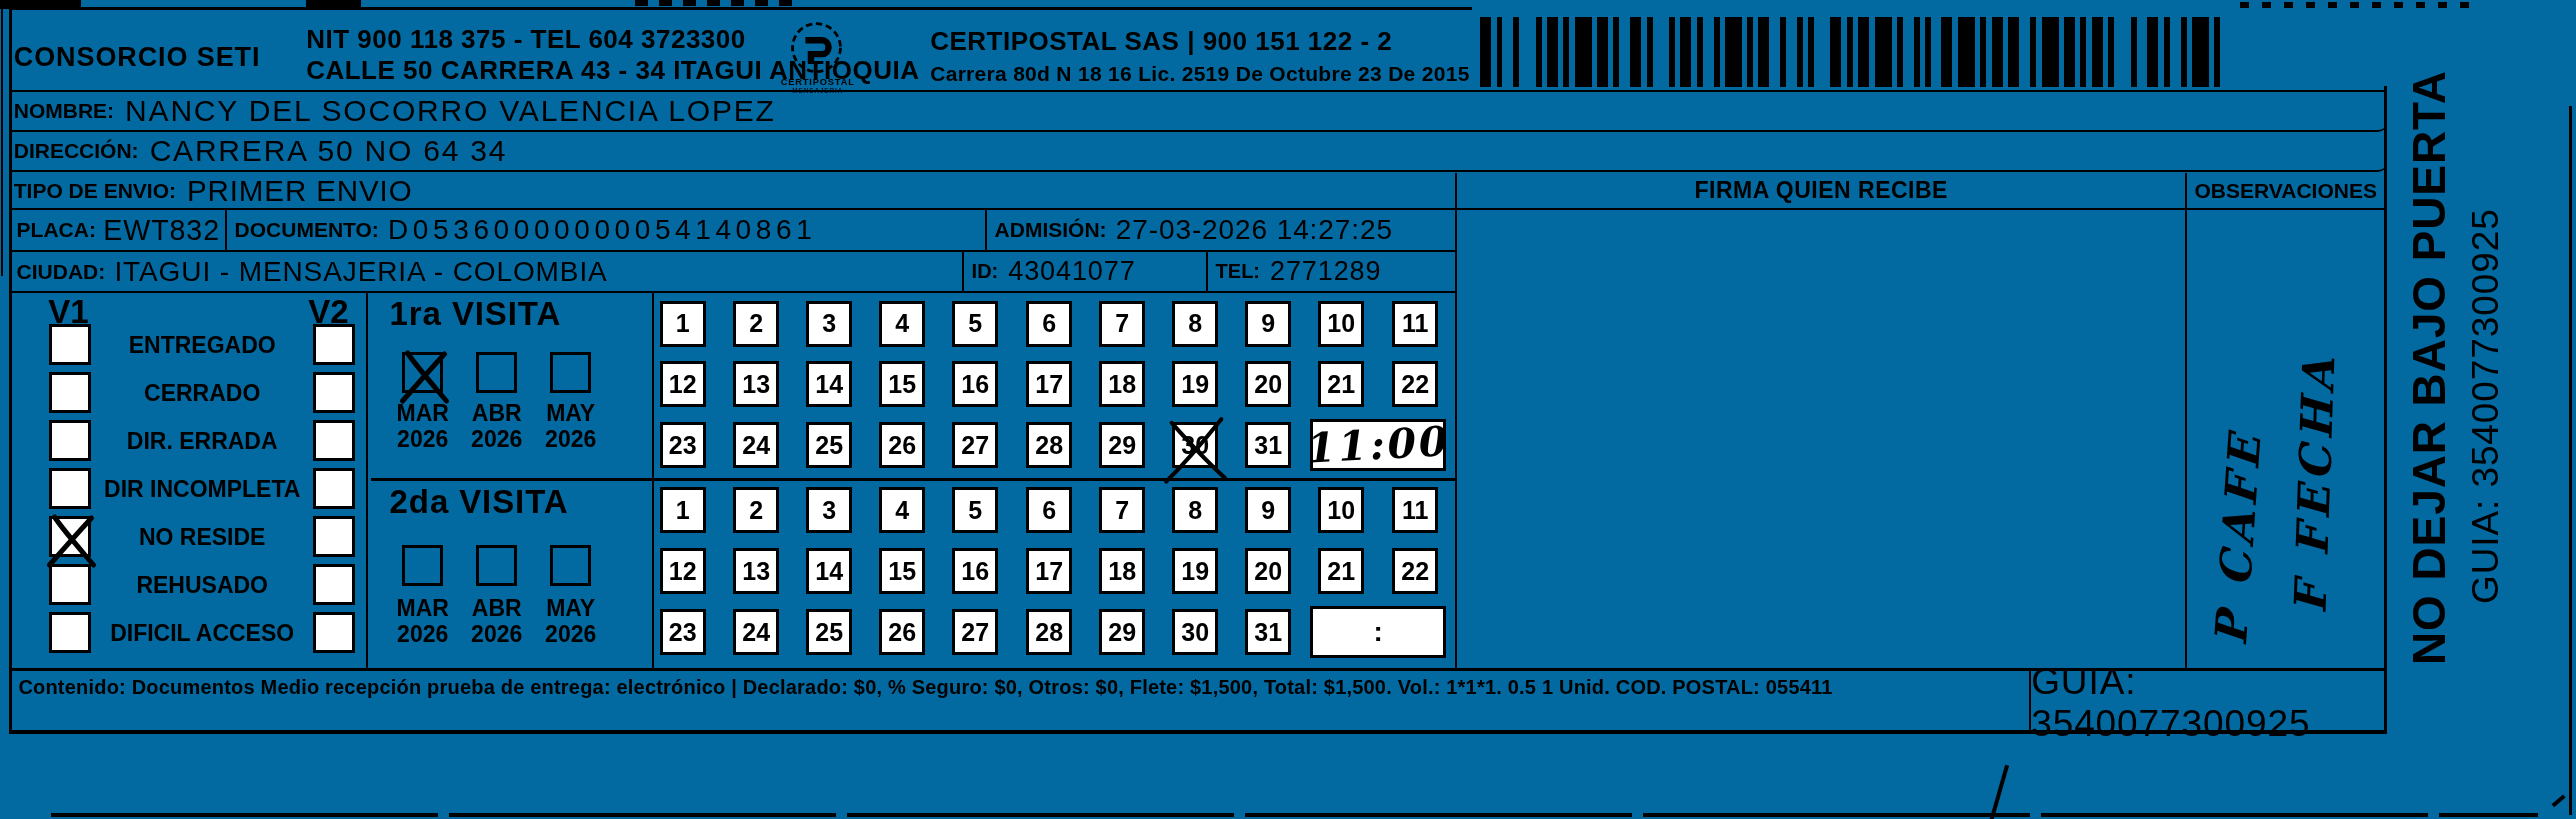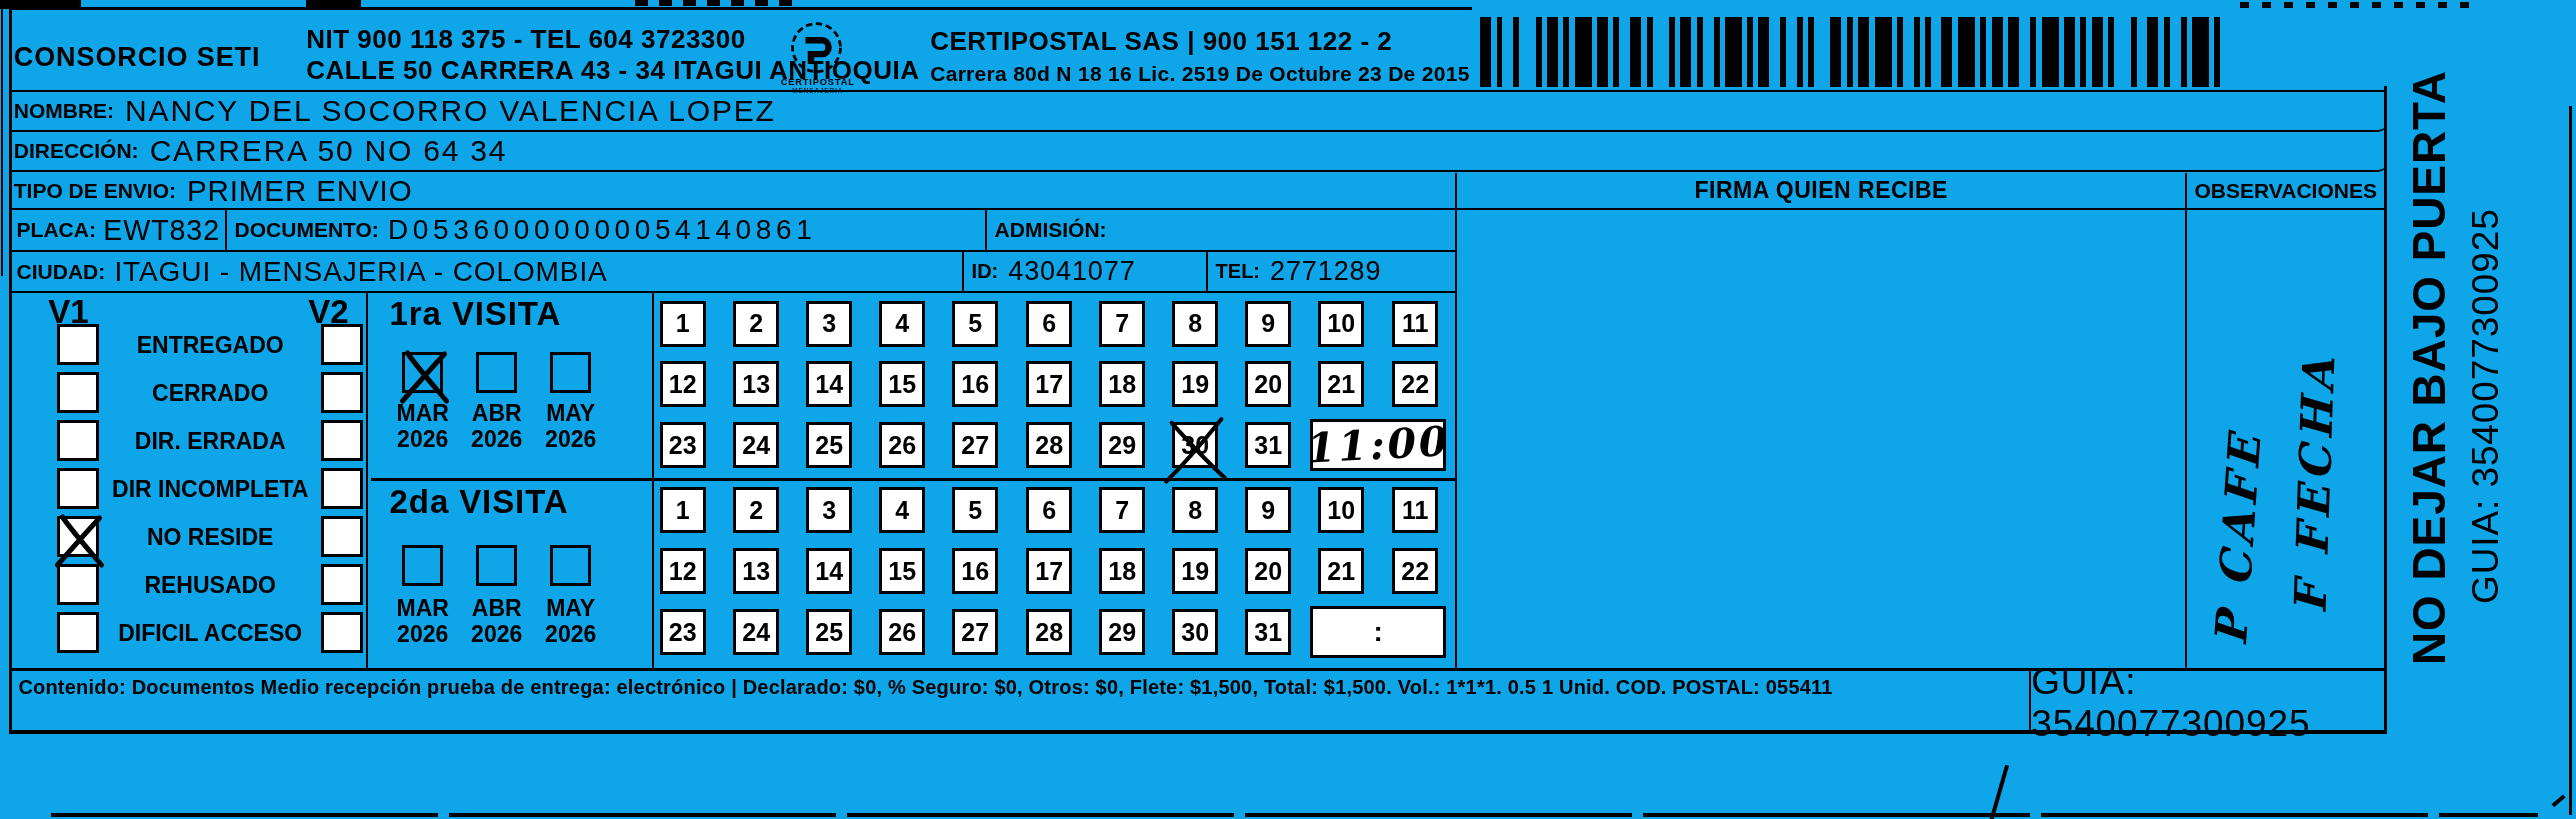--- a/index.html
+++ b/index.html
@@ -1,17 +1,17 @@
 <!DOCTYPE html>
 <html style="font-size:14.7px"><head>
 <meta charset="utf-8">
 <title>Guia Certipostal</title>
 <style>
   html,body{margin:0;padding:0;background:#fff}
-  .stage{position:relative;width:2576px;height:820px;background:#0ea5e9;overflow:hidden;
+  .stage{position:relative;width:2576px;height:820px;background:#0369a1;overflow:hidden;
          font-family:"Liberation Sans",sans-serif;color:#000}
   .abs{position:absolute}
   
   .form{position:absolute;left:9.2px;top:7.4px;width:2378px;height:728px}
   .form *{box-sizing:border-box}
   .b-left{position:absolute;left:0;top:0;width:2.8px;height:726px;background:#000}
   .b-top{position:absolute;left:0;top:0;width:1463px;height:2.8px;background:#000}
   .b-right{position:absolute;left:2375px;top:79px;width:2.8px;height:647px;background:#000}
   .b-bottom{position:absolute;left:0;top:723px;width:2378px;height:3.7px;background:#000}
   
@@ -50,21 +50,21 @@
   .val31{font-size:28.6px;letter-spacing:0.9px;margin-left:7.4px}
   .val30ls{font-size:28px;letter-spacing:4.6px;margin-left:9.2px}
   .val30{font-size:28px;letter-spacing:0.9px;margin-left:9.2px}
   .val29{font-size:27px;letter-spacing:0.9px;margin-left:10px}
   .lab22{font-size:20px}
   
   .visit-area{position:absolute;left:0;top:286px;width:1448px;height:375px;border-right:2.8px solid #000}
   .status-panel{position:absolute;left:0;top:0;width:359px;height:375px;border-right:2.8px solid #000}
   .v-head{position:absolute;top:0;font-size:33px;font-weight:700}
   .v1h{left:39px}.v2h{left:299px}
-  .status-row{position:absolute;left:8px;width:288px;height:44px}
+  .status-row{position:absolute;left:0;width:288px;height:44px}
   .cb{position:relative;width:42px;height:41px;border:3.7px solid #000;background:#fff}
   .status-row .cb{position:absolute;top:0}
   .cb.v1{left:40px}.cb.v2{left:304px}
   .st-label{position:absolute;left:85px;width:216px;text-align:center;font-weight:700;font-size:23px;line-height:42px;white-space:nowrap}
   .visita-panel{position:absolute;left:362px;top:0;width:283px;height:375px;border-right:2.8px solid #000}
   .visit-divider{position:absolute;left:362px;top:185px;width:1086px;height:2.8px;background:#000}
   .vp-title{position:absolute;left:18.4px;font-size:33px;font-weight:700;letter-spacing:0.9px;white-space:nowrap}
   .vp-t1{top:1.8px}.vp-t2{top:190px}
   .month-cb{position:absolute;width:41px;height:41px;border:3.7px solid #000}
   .m-name{position:absolute;width:63px;text-align:center;font-size:23px;font-weight:700}
@@ -206,20 +206,21 @@
       <div class="cell c-placa">
         <span class="flabel lab23">PLACA:</span>
         <span class="fvalue val31">EWT832</span>
       </div>
       <div class="cell c-doc">
         <span class="flabel lab23">DOCUMENTO:</span>
         <span class="fvalue val30ls">D05360000000054140861</span>
       </div>
       <div class="cell c-adm">
         <span class="flabel lab23">ADMISIÓN:</span>
+        <span class="fvalue val30">27-03-2026 14:27:25</span>
       </div>
     </div>
 
     <div class="band row-ciudad">
       <div class="cell c-ciudad">
         <span class="flabel lab23">CIUDAD:</span>
         <span class="fvalue val30">ITAGUI - MENSAJERIA - COLOMBIA</span>
       </div>
       <div class="cell c-id">
         <span class="flabel lab22">ID:</span>

